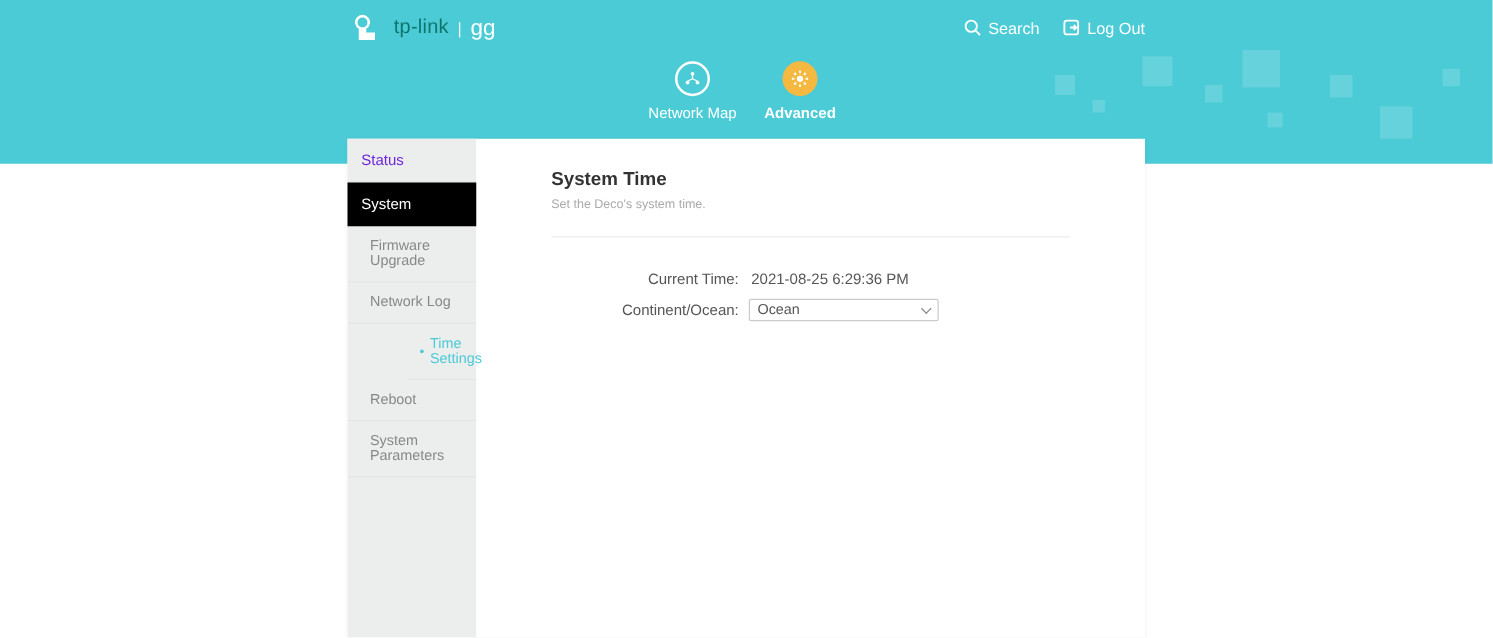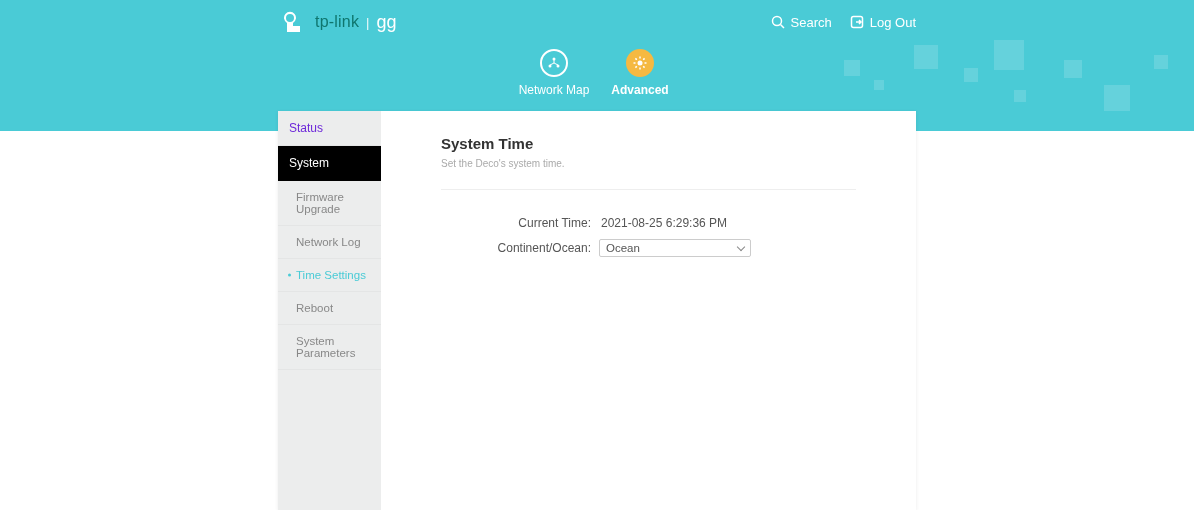--- a/index.html
+++ b/index.html
@@ -149,20 +149,21 @@
       background: #000000;
       color: #fff;
     }
     .side-item.sub {
       padding-left: 18px;
       font-size: 11.5px;
       position: relative;
     }
     .side-item.sub.active {
       color: #4acbd6;
+      margin-left: 48px;
     }
     .side-item.sub.active::before {
       content: '';
       position: absolute;
       left: 10px;
       top: 50%;
       transform: translateY(-50%);
       width: 3px; height: 3px;
       border-radius: 50%;
       background: #4acbd6;

